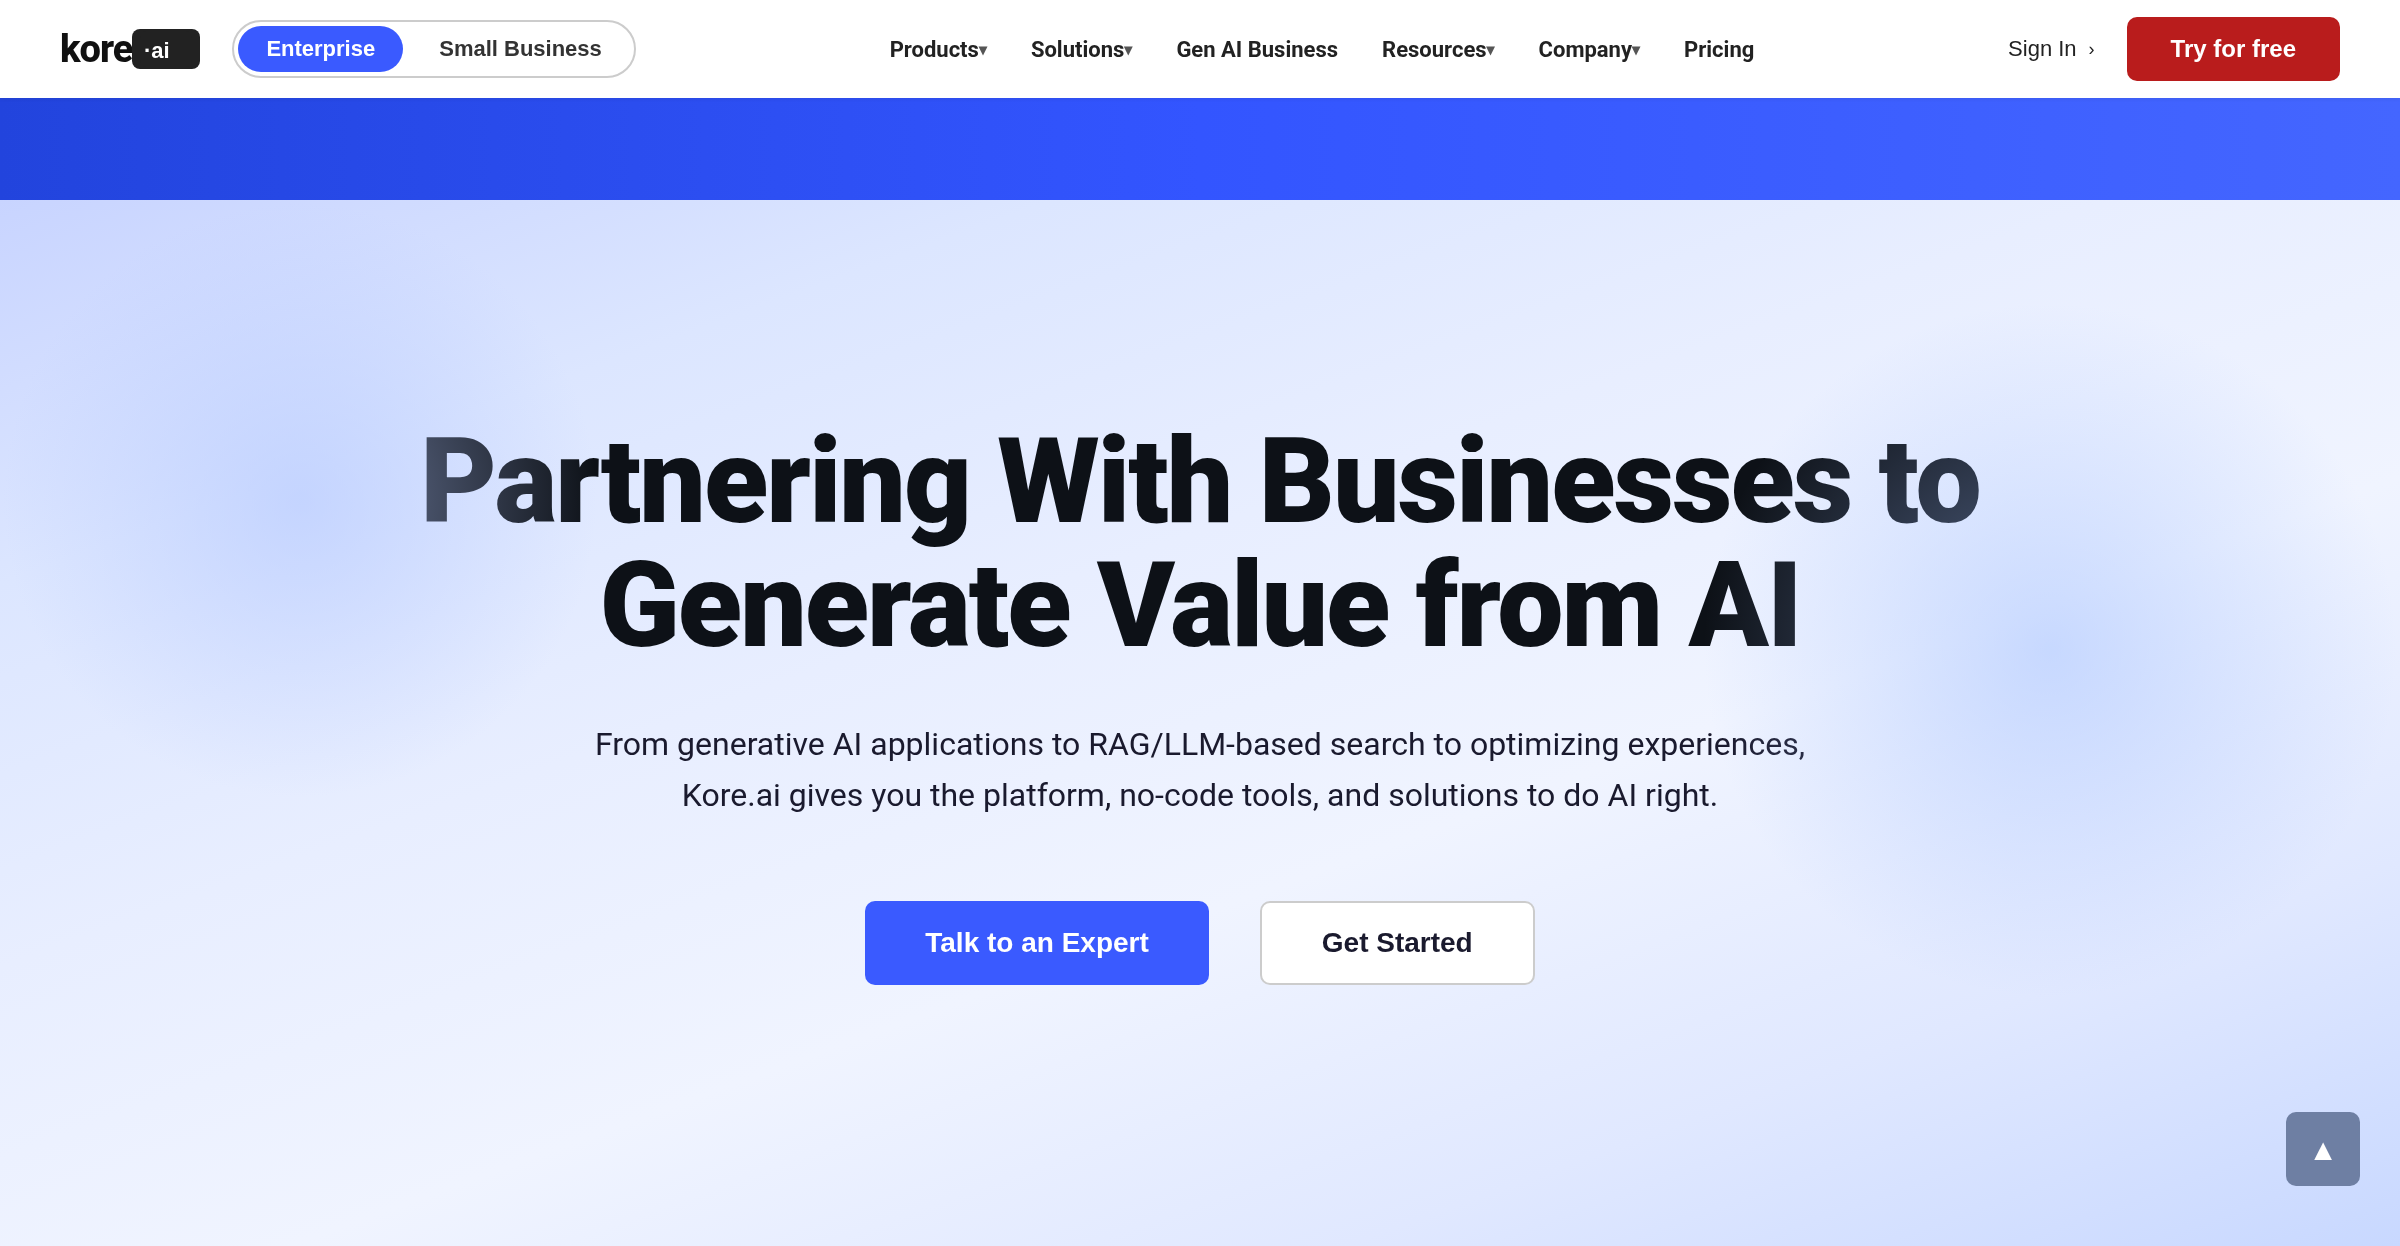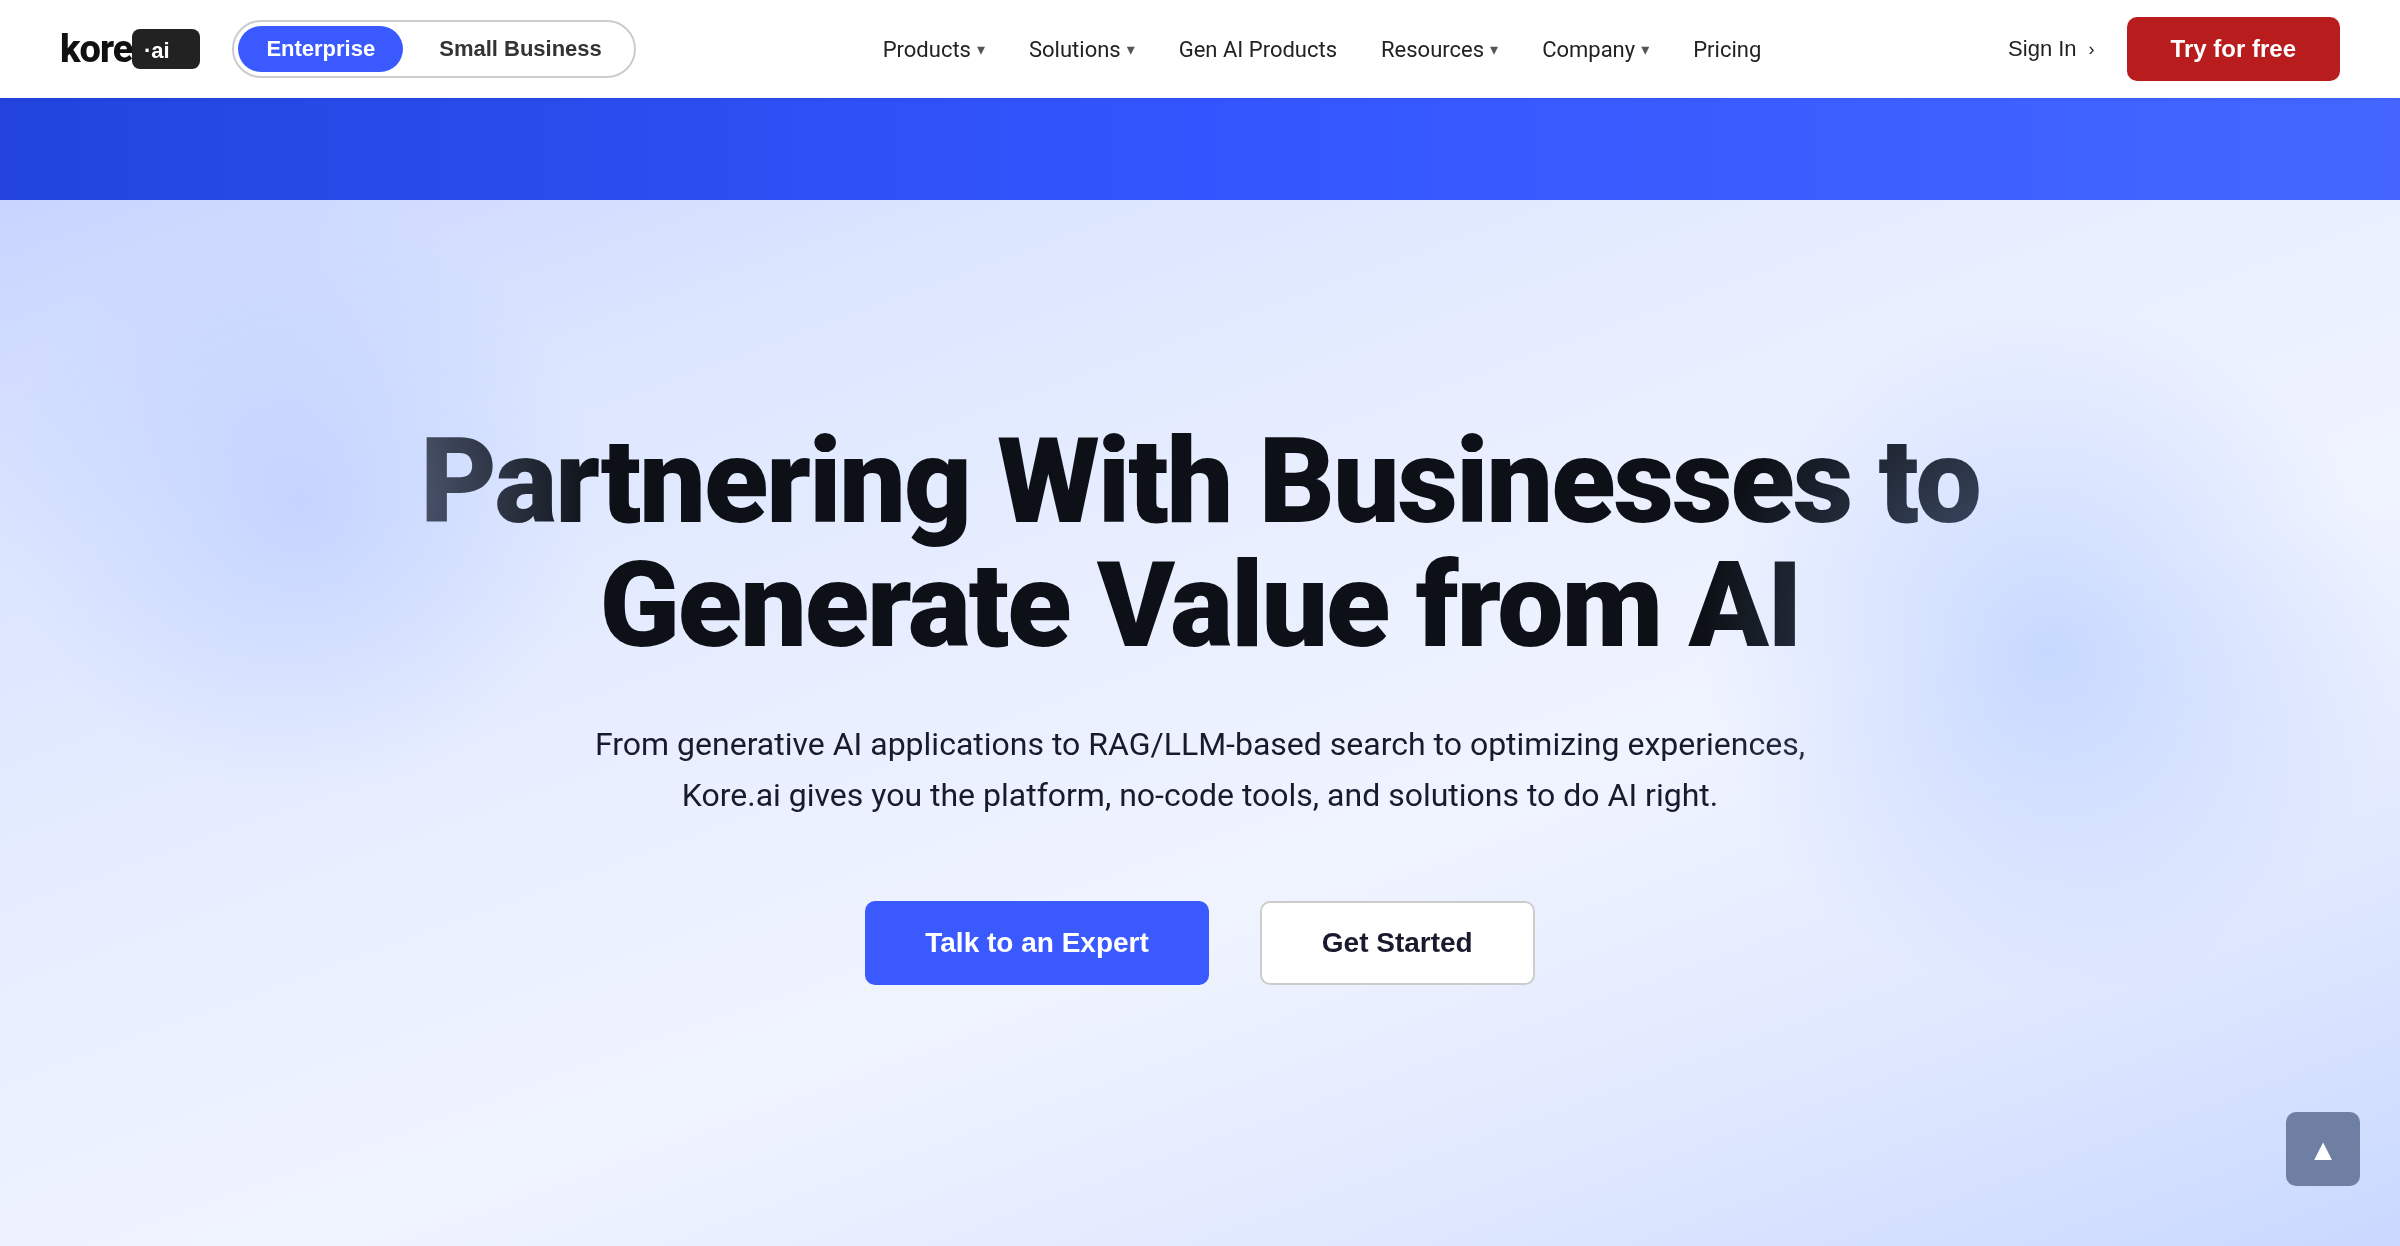--- a/index.html
+++ b/index.html
@@ -94,23 +94,22 @@
 
     .navbar-nav {
       display: flex;
       align-items: center;
       gap: 44px;
     }
 
     .nav-item {
       display: flex;
       align-items: center;
-      gap: 6px;
       font-size: 22px;
-      font-weight: 400;
+      font-weight: 700;
       color: #222;
       cursor: pointer;
       white-space: nowrap;
     }
 
     .nav-item .chevron {
       font-size: 16px;
       color: #555;
     }
 
@@ -285,21 +284,21 @@
   <nav class="navbar-nav">
     <div class="nav-item">
       <span>Products</span>
       <span class="chevron">▾</span>
     </div>
     <div class="nav-item">
       <span>Solutions</span>
       <span class="chevron">▾</span>
     </div>
     <div class="nav-item">
-      <span>Gen AI Products</span>
+      <span>Gen AI Business</span>
     </div>
     <div class="nav-item">
       <span>Resources</span>
       <span class="chevron">▾</span>
     </div>
     <div class="nav-item">
       <span>Company</span>
       <span class="chevron">▾</span>
     </div>
     <div class="nav-item">

